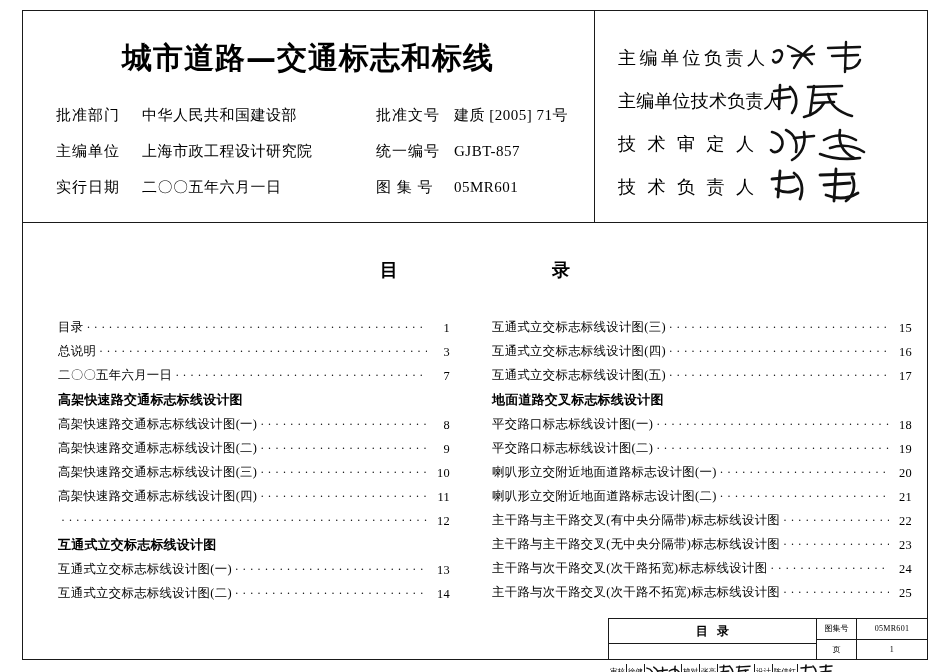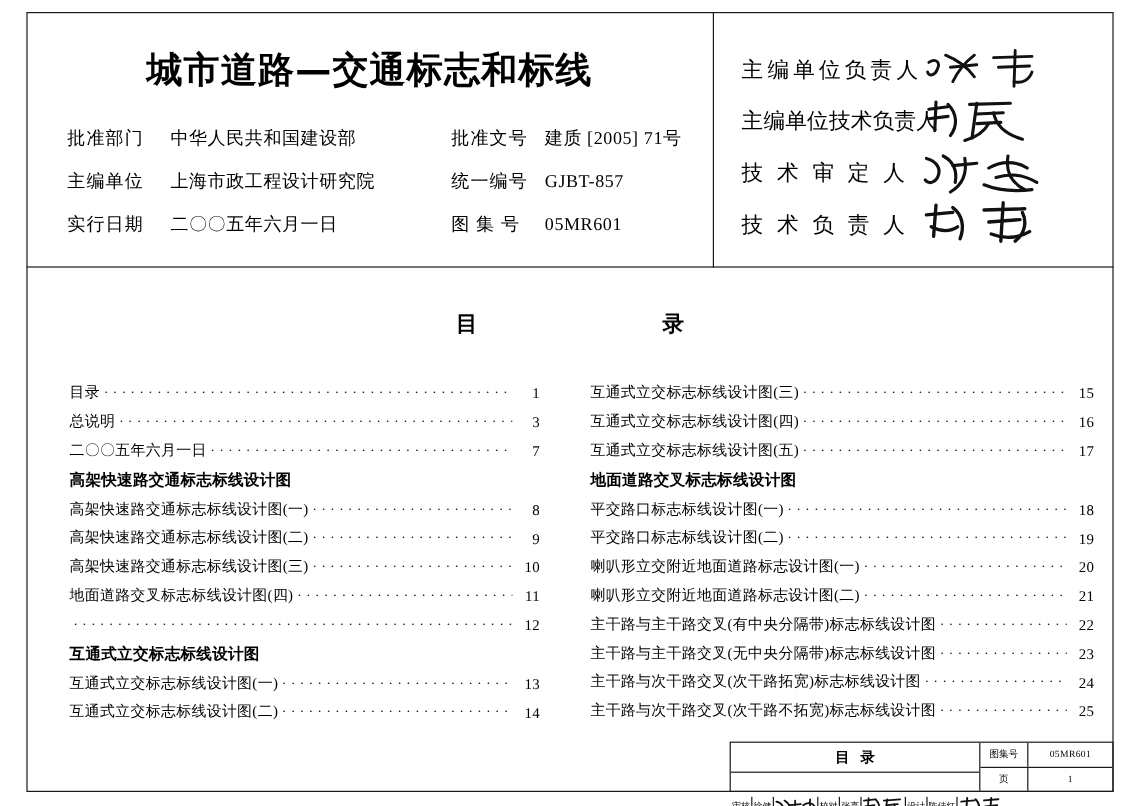--- a/index.html
+++ b/index.html
@@ -433,21 +433,21 @@
         <span class="txt">高架快速路交通标志标线设计图(二)</span>
         <span class="dots">··························································································</span>
         <span class="pg">9</span>
       </div>
       <div class="toc-item">
         <span class="txt">高架快速路交通标志标线设计图(三)</span>
         <span class="dots">··························································································</span>
         <span class="pg">10</span>
       </div>
       <div class="toc-item">
-        <span class="txt">地面道路交叉标志标线设计图(四)</span>
+        <span class="txt">高架快速路交通标志标线设计图(四)</span>
         <span class="dots">··························································································</span>
         <span class="pg">11</span>
       </div>
       <div class="toc-item">
         <span class="dots">··························································································</span>
         <span class="pg">12</span>
       </div>
       <div class="toc-item section">
         <span class="txt">互通式立交标志标线设计图</span>
       </div>

